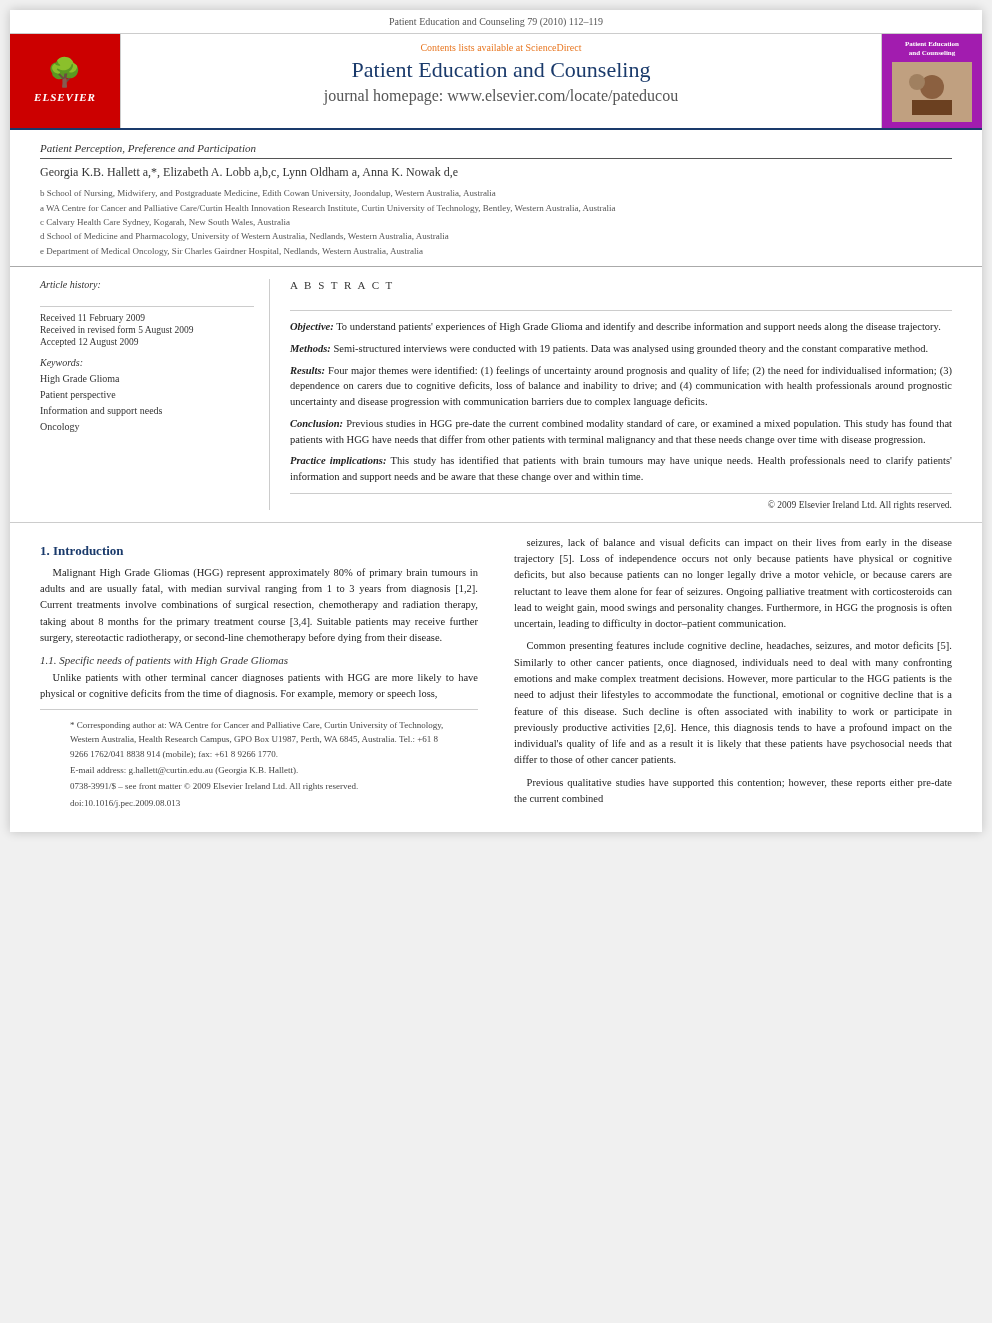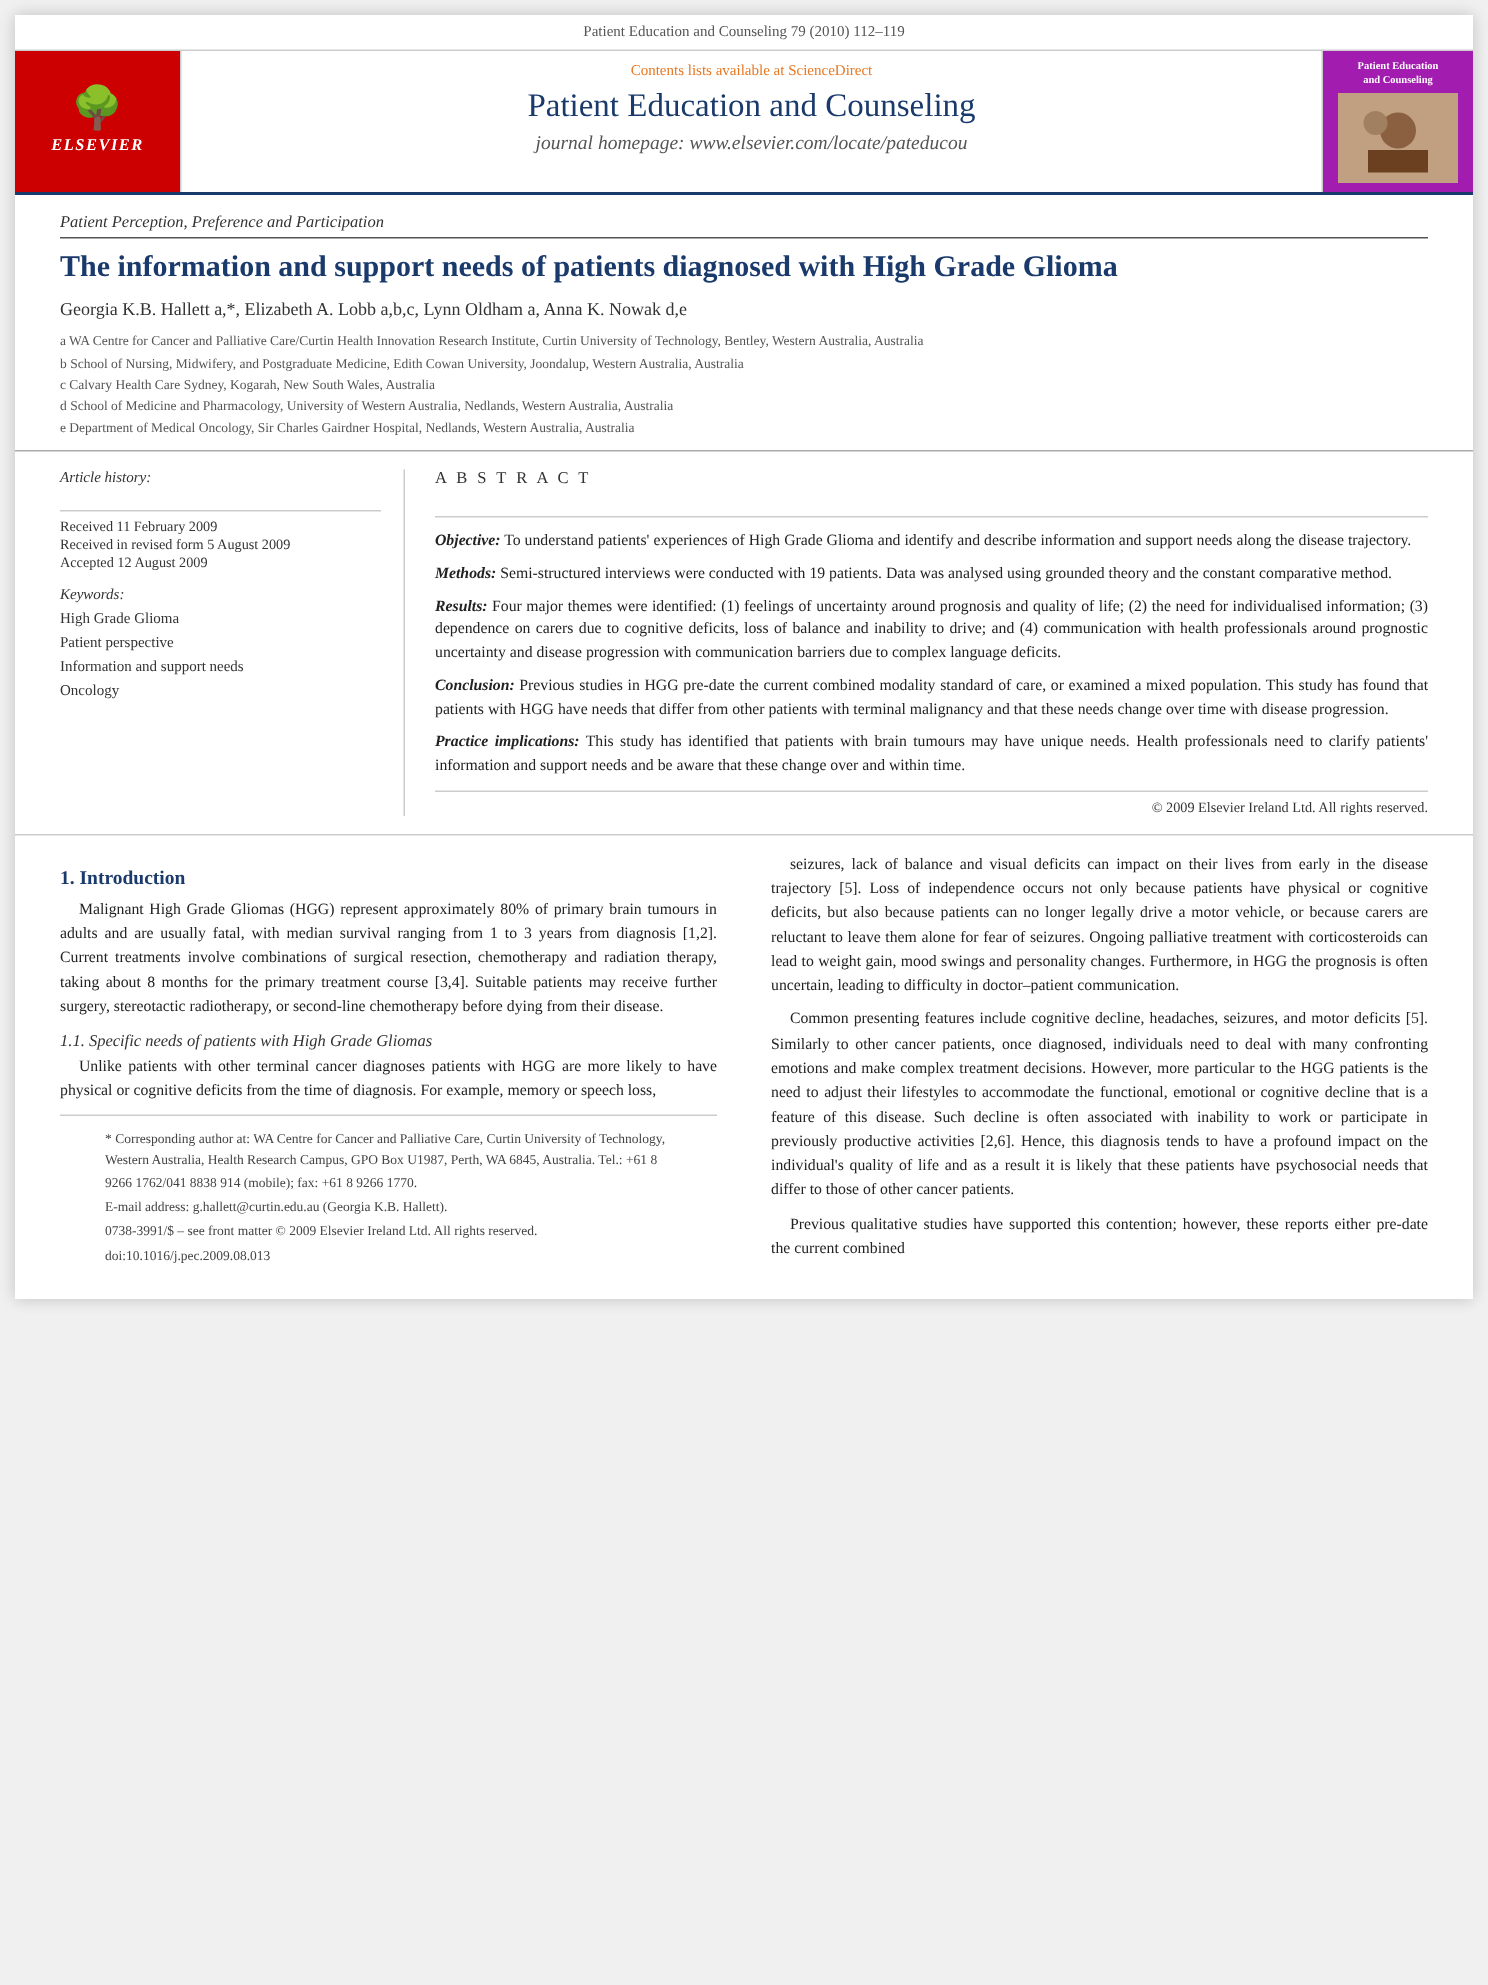--- a/index.html
+++ b/index.html
@@ -66,23 +66,22 @@
     .sciencedirect-link span {
       color: #e87722;
     }
     .journal-title {
       font-size: 22px;
       color: #1a3a6b;
       font-weight: normal;
       margin: 4px 0;
     }
     .journal-homepage {
-      font-size: 13px;
-      color: #555;
-      font-style: italic;
+      font-size: 16px;
+      color: #555;
     }
     .journal-thumb {
       width: 100px;
       background: #a21caf;
       display: flex;
       flex-direction: column;
       align-items: center;
       justify-content: center;
       padding: 6px;
     }
@@ -278,25 +277,24 @@
           <circle cx="40" cy="25" r="12" fill="#8b6040"></circle>
           <rect x="20" y="38" width="40" height="15" fill="#6b4020"></rect>
           <circle cx="25" cy="20" r="8" fill="#a08060"></circle>
         </svg>
       </div>
     </div>
   </div>
 
   <div class="article-section">
     <div class="section-label">Patient Perception, Preference and Participation</div>
-    <div class="article-main-title">The information and support needs of patients diagnosed with High Grade Glioma</div>
     <div class="authors">Georgia K.B. Hallett a,*, Elizabeth A. Lobb a,b,c, Lynn Oldham a, Anna K. Nowak d,e</div>
     <div class="affiliations">
+      <div>b School of Nursing, Midwifery, and Postgraduate Medicine, Edith Cowan University, Joondalup, Western Australia, Australia</div>
       <div>a WA Centre for Cancer and Palliative Care/Curtin Health Innovation Research Institute, Curtin University of Technology, Bentley, Western Australia, Australia</div>
-      <div>b School of Nursing, Midwifery, and Postgraduate Medicine, Edith Cowan University, Joondalup, Western Australia, Australia</div>
       <div>c Calvary Health Care Sydney, Kogarah, New South Wales, Australia</div>
       <div>d School of Medicine and Pharmacology, University of Western Australia, Nedlands, Western Australia, Australia</div>
       <div>e Department of Medical Oncology, Sir Charles Gairdner Hospital, Nedlands, Western Australia, Australia</div>
     </div>
   </div>
 
   <div class="two-col">
     <div class="article-info">
       <div class="info-section-title">Article history:</div>
       <div class="info-date">Received 11 February 2009</div>

